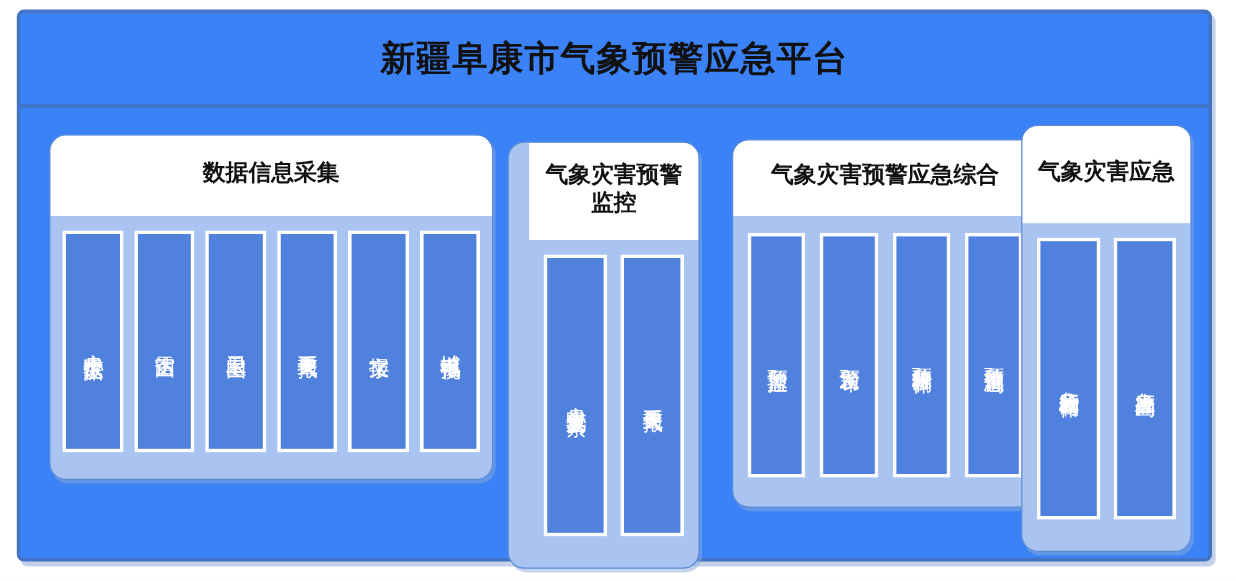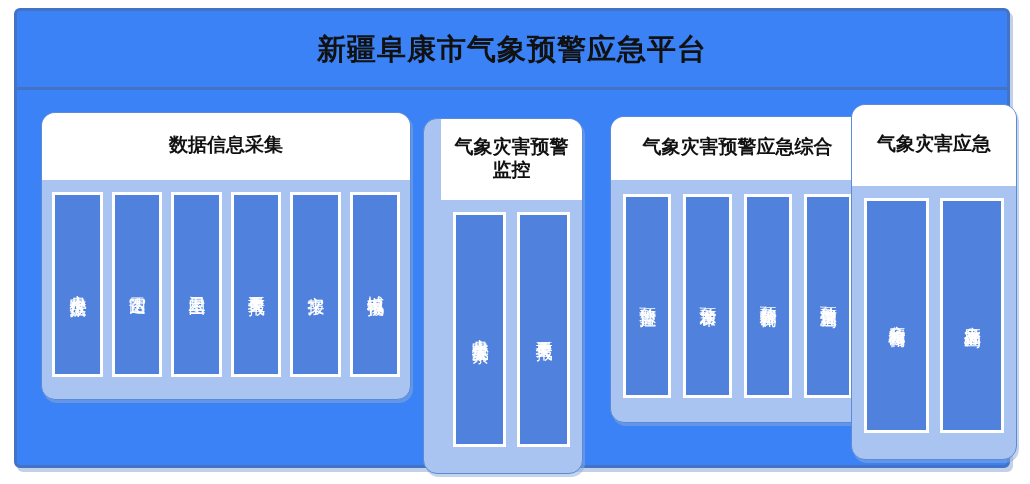--- a/index.html
+++ b/index.html
@@ -127,21 +127,21 @@
     line-height: 1.08;
     letter-spacing: 1px;
     text-align: center;
     white-space: nowrap;
   }
 
   
   #group-0 { left: 24px;  top: 22px; width: 370px; height: 288px; }
   #group-1 { left: 406px; top: 28px; width: 160px; height: 356px; padding-left: 17px; }
   #group-2 { left: 561px; top: 26px; width: 255px; height: 307px; margin-left: 32px; }
-  #group-3 { left: 834px; top: 14px; width: 166px; height: 356px; }
+  #group-3 { left: 834px; top: 14px; width: 142px; height: 356px; }
 
   #group-0 .group-header { height: 57px; }
   #group-1 .group-header { height: 71px; }
   #group-2 .group-header { height: 53px; }
   #group-3 .group-header { height: 71px; }
 
   #group-1 .group-body,
   #group-3 .group-body { padding: 12px 12px 26px 12px; gap: 11px; }
 
   #group-2 .group-body { padding: 14px 12px 24px 12px; gap: 12px; }

